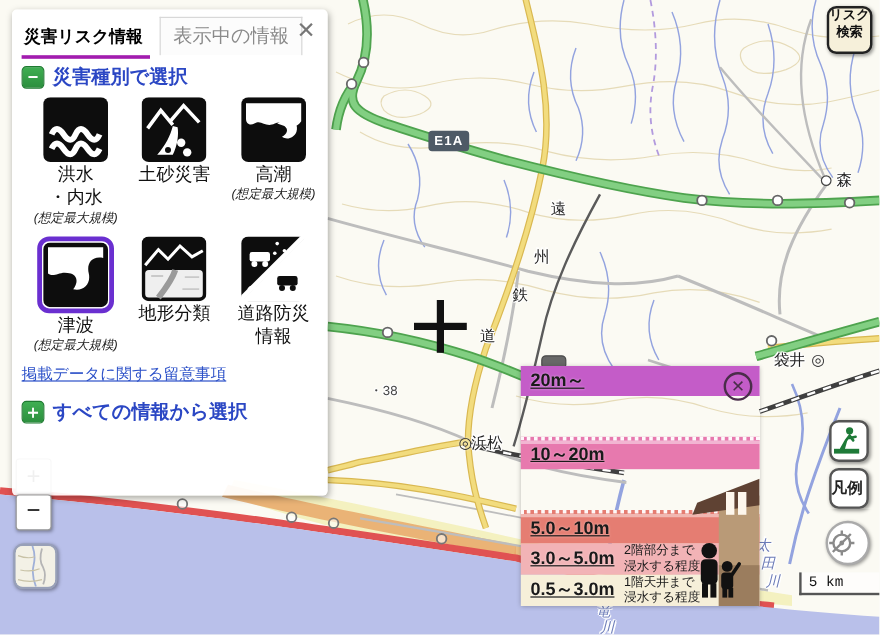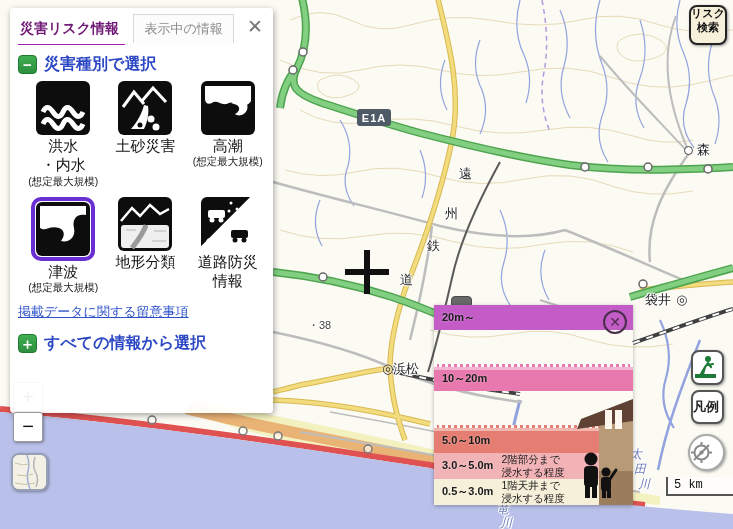--- a/index.html
+++ b/index.html
@@ -19,48 +19,48 @@
   .towndouble { position:absolute; z-index:3; font-size:13px; color:#333;
     text-shadow:0 0 2px #fff; }
 
   .crosshair-h { position:absolute; z-index:4; left:345px; top:269px; width:44px; height:6px; background:#111; }
   .crosshair-v { position:absolute; z-index:4; left:364px; top:250px; width:6px; height:44px; background:#111; }
 
   
   #panel { position:absolute; z-index:20; left:10px; top:8px; width:263px; height:405px;
     background:rgba(255,255,255,0.93); border-radius:4px; box-shadow:1px 2px 6px rgba(0,0,0,.35); }
   .tabbar { position:relative; height:36px; padding:6px 8px 0 8px; }
-  .tab-active { display:inline-block; color:#701a75; font-weight:bold; font-size:14px;
-    padding:4px 6px 6px 2px; border-bottom:1px solid #a21caf; }
-  .tab-inactive { display:inline-block; color:#8a8a8a; font-size:13px; padding:5px 10px;
+  .tab-active { display:inline-block; color:#000000; font-weight:bold; font-size:14px;
+    padding:4px 6px 6px 2px; border-bottom:3px solid #a21caf; }
+  .tab-inactive { display:inline-block; color:#8a8a8a; font-size:16px; padding:5px 10px;
     background:#fcfcfc; border:1px solid #d8d8d8; border-bottom:none; margin-left:4px; }
   .panel-close { position:absolute; right:10px; top:9px; color:#777; font-size:19px;
     font-weight:bold; cursor:pointer; line-height:1; }
   .sec-head { display:flex; align-items:center; gap:7px; padding:10px 8px 4px 8px; }
   .toggle-btn { width:19px; height:19px; border-radius:4px; border:1px solid #1e7a30;
     background:linear-gradient(#3fae52,#2c8f3e); color:#fff; font-weight:bold; font-size:15px;
     display:flex; align-items:center; justify-content:center; line-height:1; }
   .sec-title { color:#2b47c4; font-weight:bold; font-size:16px; }
   .hzgrid { display:grid; grid-template-columns:repeat(3,1fr); padding:2px 4px 0 12px; row-gap:8px; }
   .hzcell { display:flex; flex-direction:column; align-items:center; text-align:center; }
   .hzicon { width:54px; height:54px; display:block; }
   .hzsel { border:4px solid #6a2fd0; border-radius:10px; padding:1px; line-height:0; }
   .hzlabel { font-size:15px; color:#111; line-height:1.15; margin-top:2px; }
-  .hznote { font-size:10.5px; color:#222; margin-top:1px; min-height:13px; }
+  .hznote { font-size:10.5px; color:#222; margin-top:1px; min-height:13px;font-style:italic; }
   .panel-link { display:inline-block; margin:8px 8px 2px 8px; font-size:13px; color:#2b50c8;
     text-decoration:underline; }
 
   
   #legend-handle { position:absolute; z-index:14; left:451px; top:296px; width:21px; height:12px;
     background:#686868; border:1px solid #4a4a4a; border-radius:4px; }
   #legend { position:absolute; z-index:15; left:434px; top:305px; width:199px; height:200px;
     display:flex; flex-direction:column; box-shadow:0 1px 4px rgba(0,0,0,.3); }
   .lrow { flex:1; position:relative; display:flex; align-items:center; padding-left:8px; gap:8px; }
   .lrow.wavy { border-top:3px dotted rgba(255,255,255,.95); box-shadow:inset 0 3px 0 rgba(255,255,255,.45);margin-top:34px; }
-  .lrange { font-size:11px; font-weight:bold; color:#1a1a1a; text-shadow:0 0 2px rgba(255,255,255,.5); }
+  .lrange { font-size:15px; font-weight:bold; color:#1a1a1a; text-shadow:0 0 2px rgba(255,255,255,.5);text-decoration:underline; }
   .ldesc { font-size:10.5px; color:#1a1a1a; line-height:1.25; }
   .legend-close { position:absolute; right:6px; top:5px; width:24px; height:24px; border:2px solid #4a2d4a;
     border-radius:50%; color:#4a2d4a; font-size:14px; font-weight:bold; display:flex;
     align-items:center; justify-content:center; cursor:pointer; z-index:17; }
   #legend-art { position:absolute; right:0; bottom:0; z-index:16; pointer-events:none; }
 
   
   .sqbtn { position:absolute; z-index:20; background:#fff; border:2px solid #555; border-radius:8px;
     box-shadow:1px 1px 3px rgba(0,0,0,.4); display:flex; align-items:center; justify-content:flex-start;
     cursor:pointer; }

